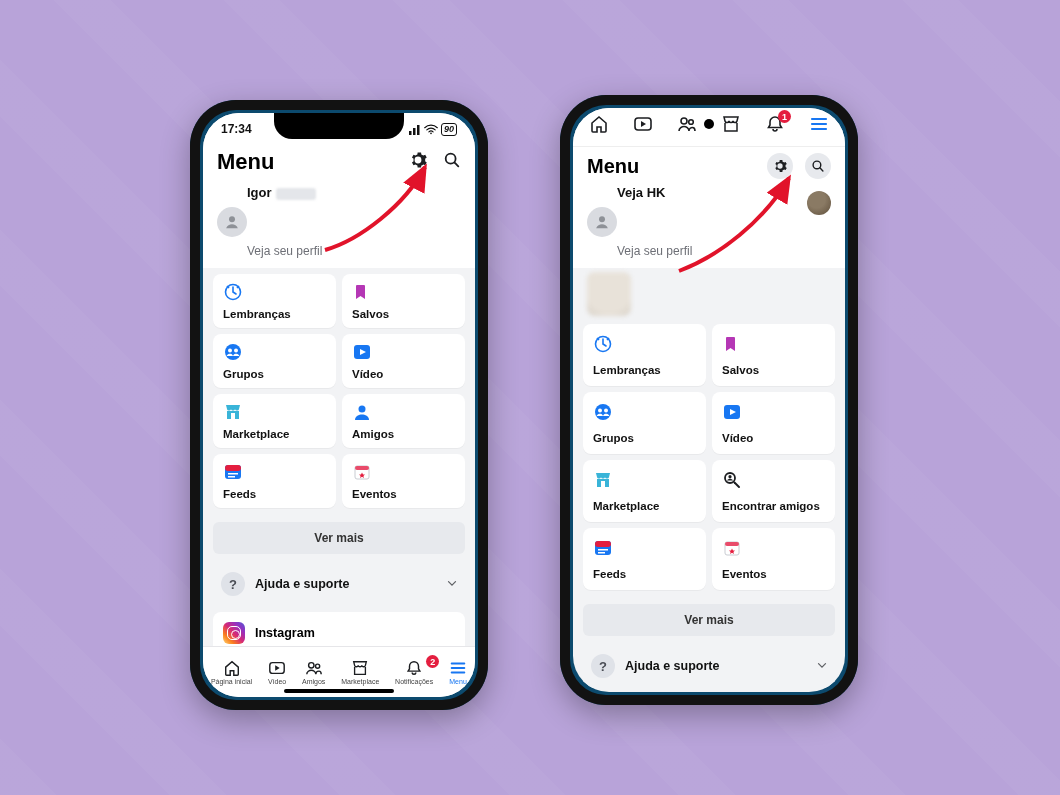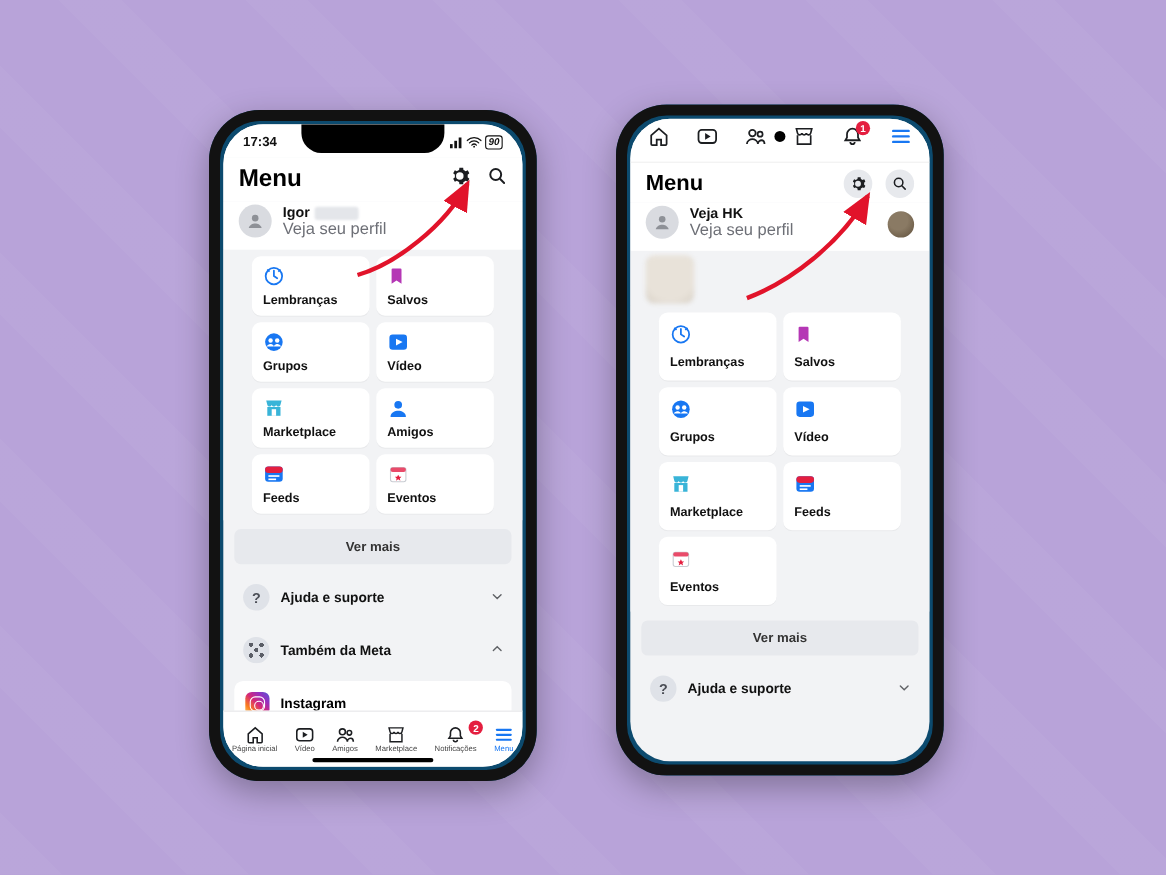--- a/index.html
+++ b/index.html
@@ -90,30 +90,30 @@
   .badge {
     position:absolute; top:-4px; right:-6px;
     background:#e41e3f; color:#fff; border-radius:50%;
     width:13px; height:13px; font-size:9px; font-weight:700;
     display:flex; align-items:center; justify-content:center;
   }
 
   
   .profile {
     background:#fff; padding:2px 14px 10px;
-    display:flex; align-items:center; gap:10px;
+    display:flex; align-items:center; 
     position:relative;
   }
   .avatar {
     width:30px; height:30px; border-radius:50%;
     background:#d9dbe0; display:flex; align-items:center; justify-content:center;
   }
   .avatar svg { width:18px; height:18px; fill:#8e9197; }
   .profile .name { font-size:13px; font-weight:600; color:#111; }
-  .profile .sub  { font-size:15px; color:#6d6f76; }
+  .profile .sub  { font-size:12px; color:#6d6f76;margin-top:44px; }
   .miniav {
     width:24px; height:24px; border-radius:50%;
     background: radial-gradient(circle at 40% 35%, #8a7a64 0 40%, #5e4e3a 100%);
     position:absolute; right:14px; top:8px;
   }
   .blurname {
     display:inline-block; width:40px; height:12px; border-radius:3px;
     background:#e4e6ea; vertical-align:middle; margin-left:4px;
     filter: blur(1px);
   }
@@ -128,21 +128,21 @@
   .circlebtn {
     width:26px; height:26px; border-radius:50%;
     background:#e7e9ed; display:flex; align-items:center; justify-content:center;
   }
   .circlebtn svg { width:14px; height:14px; }
 
   
   .sectlabel { padding:10px 14px 2px; font-size:12px; font-weight:600; color:#111; background:#f2f3f5; }
 
   
-  .grid { padding:6px 26px; display:grid; grid-template-columns:1fr 1fr; gap:6px; background:#f2f3f5; }
+  .grid { padding:6px 10px; display:grid; grid-template-columns:1fr 1fr; gap:6px; background:#f2f3f5; }
   .card {
     background:#fff; border-radius:8px; padding:8px 10px;
     box-shadow:0 1px 0 rgba(0,0,0,0.04);
     display:flex; flex-direction:column; gap:6px;
   }
   .card .iconwrap { width:20px; height:20px; }
   .card .label { font-size:11.5px; font-weight:600; color:#111; }
   .grid.tall .card { padding:10px 10px; gap:10px; }
 
   
@@ -418,27 +418,20 @@
       </div>
     </div>
 
     <div class="widebtn">Ver mais</div>
 
     <div class="accrow">
       <span class="qicon">?</span>
       <span>Ajuda e suporte</span>
       <span class="chev"><svg viewBox="0 0 20 20" width="14" height="14">
             <use href="#i-chev-down"></use>
-          </svg></span>
-    </div>
-    <div class="accrow">
-      <span class="meta-dots"></span>
-      <span>Também da Meta</span>
-      <span class="chev"><svg viewBox="0 0 20 20" width="14" height="14">
-            <use href="#i-chev-up"></use>
           </svg></span>
     </div>
 
     <div class="approw">
       <span class="igicon"></span>
       <span>Instagram</span>
     </div>
 
     <div class="tabbar">
       <div class="tabbtn">
@@ -581,20 +574,26 @@
         <span class="label">Vídeo</span>
       </div>
       <div class="card">
         <span class="iconwrap"><svg viewBox="0 0 20 20">
               <use href="#i-market"></use>
             </svg></span>
         <span class="label">Marketplace</span>
       </div>
       <div class="card">
         <span class="iconwrap"><svg viewBox="0 0 20 20">
+              <use href="#i-findperson"></use>
+            </svg></span>
+        <span class="label">Encontrar amigos</span>
+      </div>
+      <div class="card">
+        <span class="iconwrap"><svg viewBox="0 0 20 20">
               <use href="#i-feeds"></use>
             </svg></span>
         <span class="label">Feeds</span>
       </div>
       <div class="card">
         <span class="iconwrap"><svg viewBox="0 0 20 20">
               <use href="#i-events"></use>
             </svg></span>
         <span class="label">Eventos</span>
       </div>

